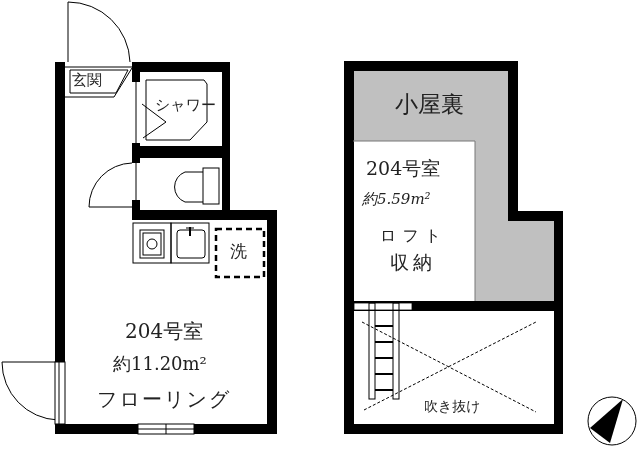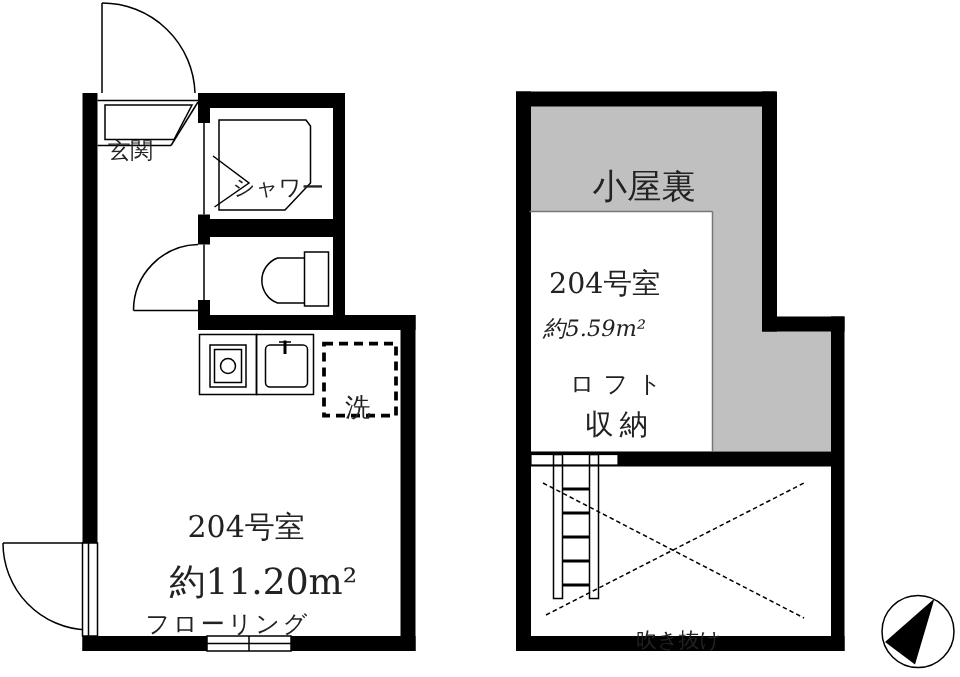--- a/index.html
+++ b/index.html
@@ -1,18 +1,18 @@
 <!DOCTYPE html>
 <html><head>
   <meta charset="utf-8">
   <style>
     html, body { margin: 0; padding: 0; background: #ffffff; }
     body { width: 640px; height: 451px; position: relative; overflow: hidden; }
     svg { position: absolute; left: 0; top: 0; }
-    .lbl { position: absolute; font-family: "DejaVu Serif", serif; color: #222; white-space: nowrap; text-align: center; margin-top: 20px; }
+    .lbl { position: absolute; font-family: "DejaVu Serif", serif; color: #222; white-space: nowrap; text-align: center; }
     .sm { font-family: "DejaVu Sans", sans-serif; }
   </style>
 </head>
 <body>
 
 <svg width="640" height="451" viewBox="0 0 640 451">
 
   <g>
 
     <g fill="none" stroke="#000" stroke-width="1">
@@ -112,21 +112,21 @@
   <g>
     <circle cx="612" cy="421" r="24" fill="#fff" stroke="#000" stroke-width="1"></circle>
     <path d="M623 399 L590 428 L610 443 Z" fill="#000"></path>
   </g>
 </svg>
 
 <div class="lbl" style="left:72px;top:71px;font-size:15px;">玄関</div>
 <div class="lbl sm" style="left:155px;top:96px;font-size:15px;">シャワー</div>
 <div class="lbl" style="left:230px;top:240px;font-size:17px;">洗</div>
 <div class="lbl" style="left:125px;top:318px;font-size:20px;">204号室</div>
-<div class="lbl" style="left:113px;top:352px;font-size:24px;">約11.20m²</div>
-<div class="lbl" style="left:97px;top:386px;font-size:16px;letter-spacing:2px;">フローリング</div>
+<div class="lbl" style="left:113px;top:352px;font-size:18px;">約11.20m²</div>
+<div class="lbl" style="left:97px;top:386px;font-size:20px;letter-spacing:2px;">フローリング</div>
 
 <div class="lbl" style="left:395px;top:89px;font-size:23px;">小屋裏</div>
 <div class="lbl" style="left:366px;top:156px;font-size:19px;">204号室</div>
 <div class="lbl" style="left:362px;top:190px;font-size:15px;font-style:italic;">約5.59m²</div>
 <div class="lbl" style="left:380px;top:226px;font-size:16px;letter-spacing:6px;">ロフト</div>
 <div class="lbl" style="left:390px;top:250px;font-size:19px;letter-spacing:4px;text-align:center;">収納</div>
 <div class="lbl sm" style="left:424px;top:398px;font-size:14px;text-align:center;">吹き抜け</div>
 
 </body></html>

